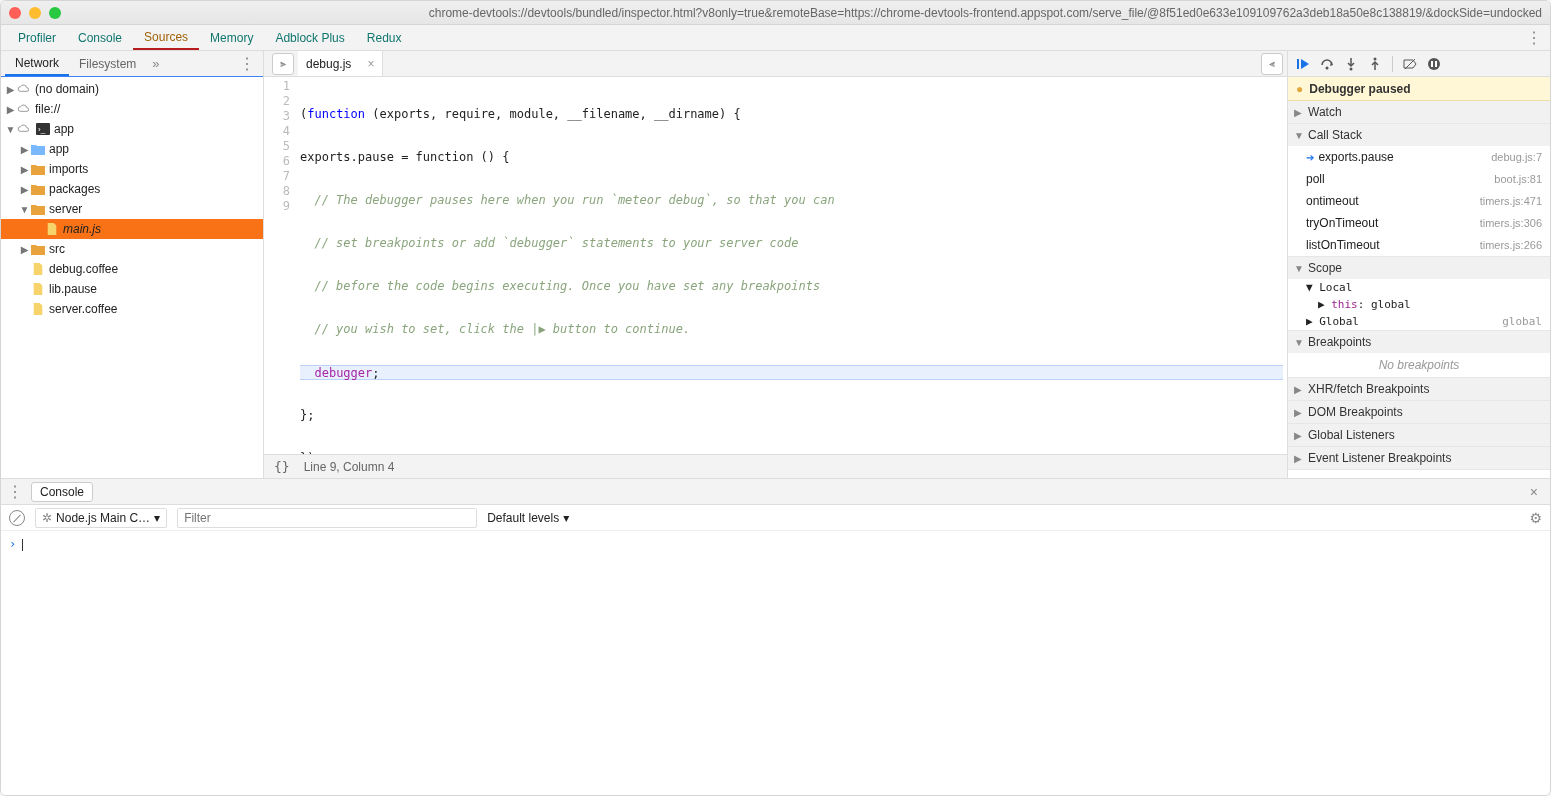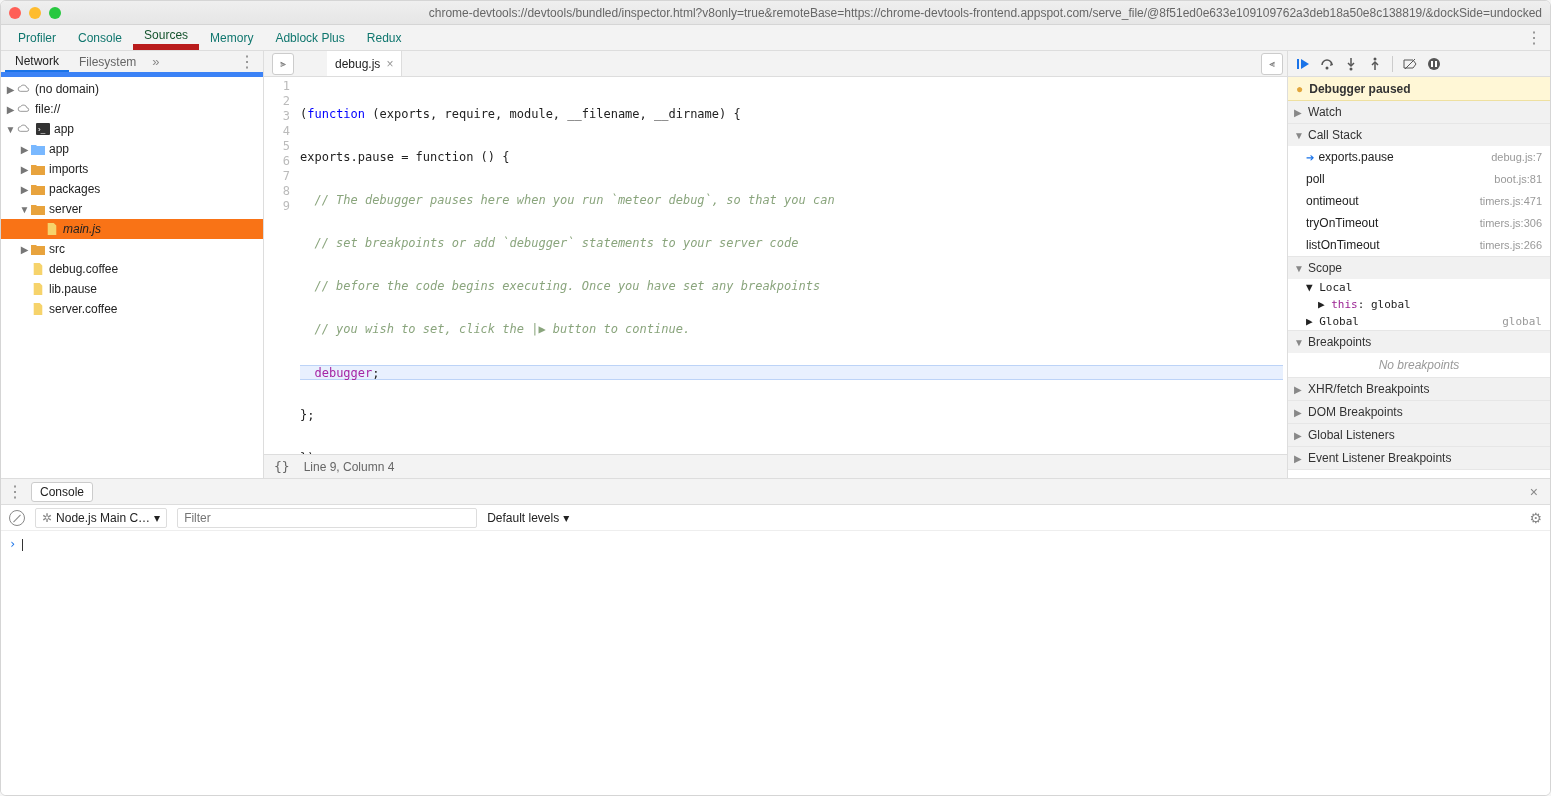--- a/index.html
+++ b/index.html
@@ -53,21 +53,21 @@
   position: relative;
 }
 .main-tab {
   padding: 0 11px;
   height: 100%;
   display: flex;
   align-items: center;
   color: #0f766e;
   cursor: pointer;
 }
-.main-tab.active { color: #14532d; border-bottom: 6px solid #b91c1c; }
+.main-tab.active { color: #a16207; border-bottom: 2px solid #b91c1c; }
 .kebab { margin-left: auto; margin-right: 8px; font-size: 16px; color: #888; cursor: pointer; }
 .body {
   flex: 1;
   display: flex;
   flex-direction: column;
   min-height: 0;
 }
 .upper {
   flex: 1;
   display: flex;
@@ -78,21 +78,21 @@
   width: 263px;
   border-right: 1px solid #ddd;
   display: flex;
   flex-direction: column;
   min-height: 0;
   background: #fff;
 }
 .sidebar-tabs {
   height: 26px;
   background: #f3f3f3;
-  border-bottom: 5px solid #3b82f6;
+  border-bottom: 1px solid #3b82f6;
   display: flex;
   align-items: center;
   padding-left: 4px;
 }
 .side-tab {
   padding: 0 10px;
   height: 100%;
   display: flex;
   align-items: center;
   color: #666;
@@ -132,22 +132,22 @@
   align-items: center;
   padding-left: 4px;
   position: relative;
 }
 .toggle-nav-btn, .toggle-right-btn {
   width: 22px; height: 22px; border: 1px solid #ccc; border-radius: 3px;
   background: #fff; display: flex; align-items: center; justify-content: center;
   font-size: 10px; color: #555; cursor: pointer; margin: 0 4px;
 }
 .file-tab {
-  height: 100%; display:flex; align-items:center; gap:6px;
-  padding: 0 8px; background:#fff; border-right:1px solid #ddd;margin-left:29px;
+  height: 100%; display:flex; align-items:center; gap:16px;
+  padding: 0 8px; background:#fff; border-right:1px solid #ddd;
 }
 .close-x { color:#999; font-size:12px; cursor:pointer; }
 .editor-body {
   flex:1; display:flex; font-family: Menlo, Consolas, monospace; font-size: 12px; overflow:auto;
   background:#fff;
 }
 .gutter {
   width: 32px; background:#fff; color:#bbb; text-align:right; padding: 2px 6px 2px 2px;
   user-select: none;
 }

